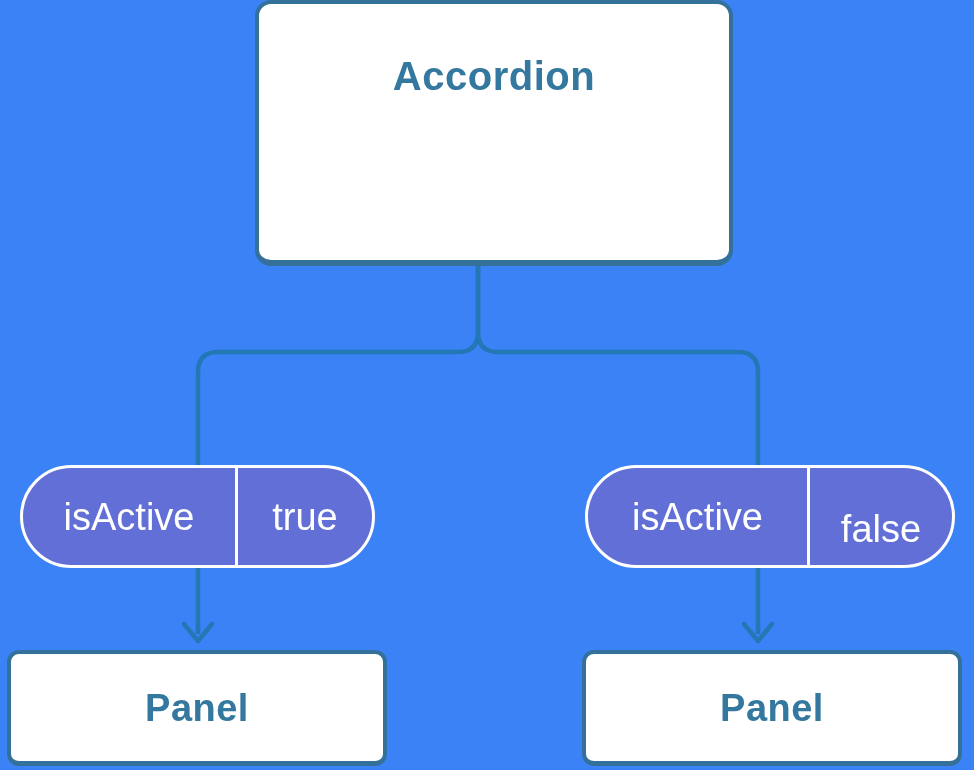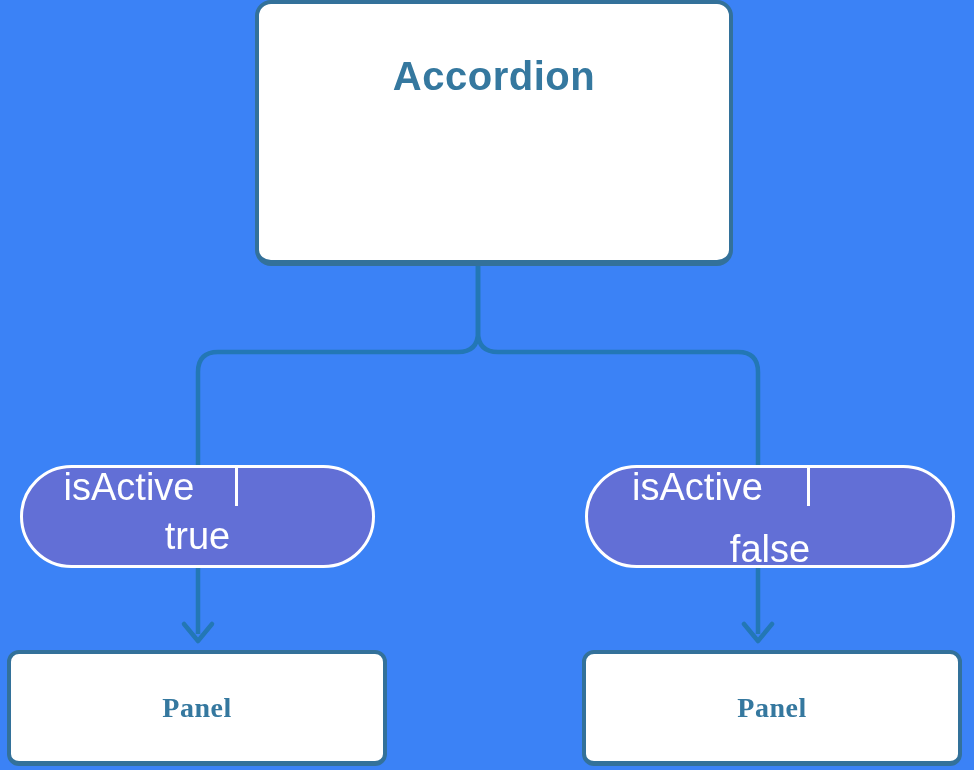--- a/index.html
+++ b/index.html
@@ -50,21 +50,21 @@
     width: 380px; height: 116px;
     top: 650px;
     border-radius: 12px;
     border-bottom-width: 5px;
     display: flex;
     align-items: center;
     justify-content: center;
   }
   .panel-left  { left: 7px; }
   .panel-right { left: 582px; }
-  .panel-card .card-title { margin: 8px; font-size: 28px; font-family: Liberation Serif, serif; }
+  .panel-card .card-title { margin: 8px; font-size: 38px; }
 
   
   .pill {
     position: absolute;
     box-sizing: border-box;
     display: flex;
     align-items: stretch;
     border-radius: 999px;
     overflow: hidden;
   }
@@ -88,21 +88,20 @@
   .state-pill .seg-value { width: 90px; }
 
   
   .prop-pill {
     top: 465px;
     height: 103px;
     border: 3px solid #ffffff;
     background: #626FD6;
     color: #ffffff;
     font-size: 38px;
-    flex-direction: column;
   }
   .prop-pill .seg-label { border-right: 3px solid #ffffff; }
   .pill-left  { left: 20px;  width: 355px; }
   .pill-left  .seg-label { width: 212px; }
   .pill-left  .seg-value { flex: 1 1 auto; }
   .pill-right { left: 585px; width: 370px; }
   .pill-right .seg-label { width: 219px; }
   .pill-right .seg-value { flex: 1 1 auto; margin-top: 24px; }
 </style>
 </head>

